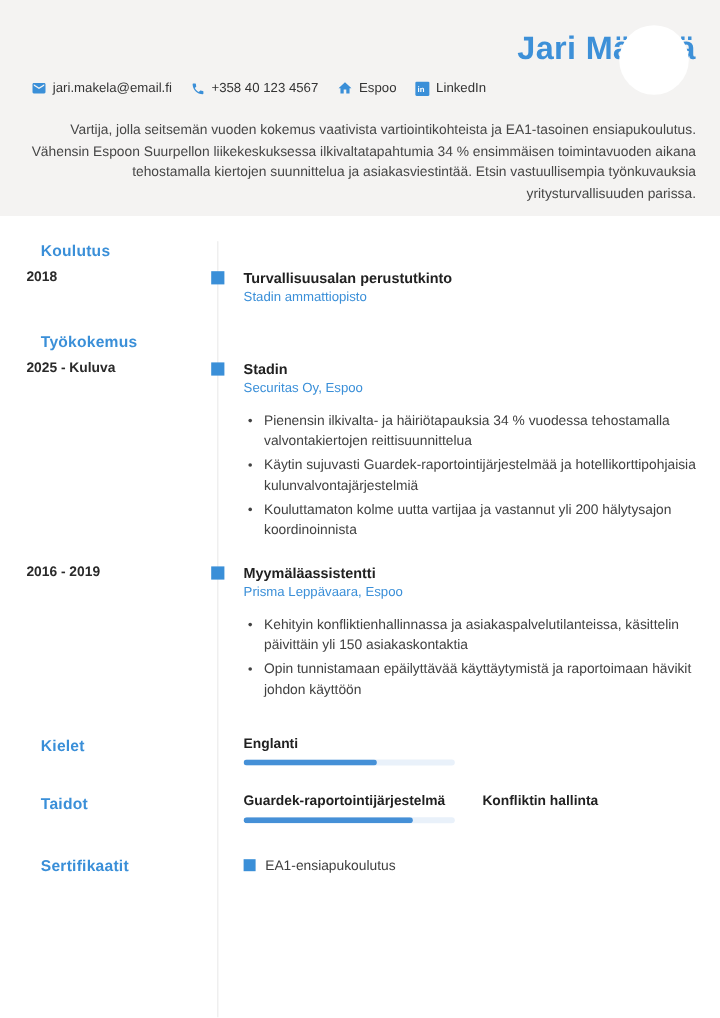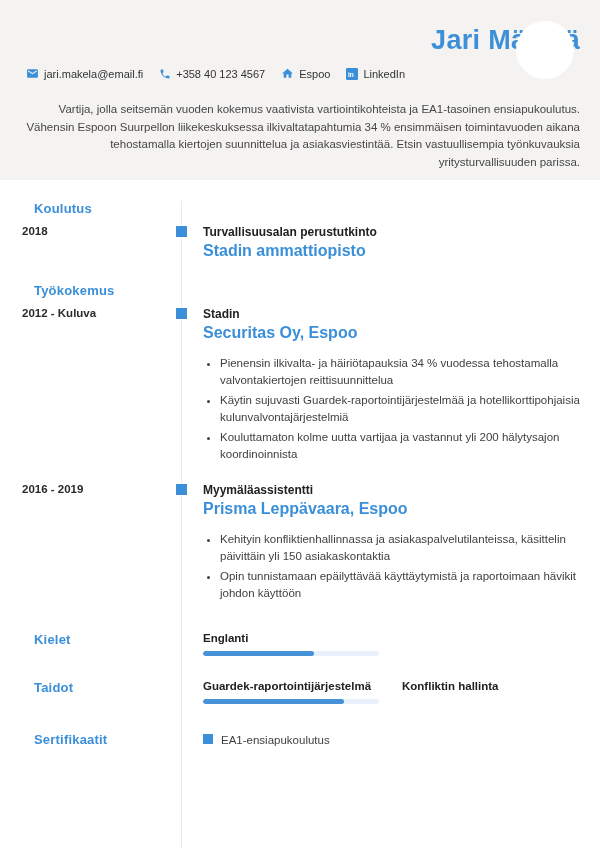--- a/index.html
+++ b/index.html
@@ -45,21 +45,21 @@
   .section-heading {
     font-size:13px; font-weight:bold; color:#3a8fd8; letter-spacing:0.2px;padding-left:12px;
   }
   .date { font-size:11.5px; font-weight:bold; color:#2a2a2a; }
   .entry { position:relative; }
   .marker {
     position:absolute; left:-27px; top:1px; width:11px; height:11px;
     background:#3a8fd8;
   }
   .entry-title { font-size:12px; font-weight:bold; color:#212121; }
-  .entry-org { margin-top:3px; font-size:16px; font-weight:bold; color:#3a8fd8; cursor:pointer; }
+  .entry-org { margin-top:3px; font-size:11px; font-weight:normal; color:#3a8fd8; cursor:pointer; }
   ul.bullets { margin:13px 0 0 0; padding-left:17px; }
   ul.bullets li {
     font-size:11.5px; line-height:16.5px; color:#414141; margin-bottom:4px;
   }
   
   .skill-grid { display:grid; grid-template-columns:199px 1fr; }
   .skill-label { font-size:11.5px; font-weight:bold; color:#212121; }
   .bar-track {
     margin-top:7px; width:176px; height:5px; background:#e9f1fa;
     border-radius:3px; overflow:hidden;
@@ -153,21 +153,21 @@
 
     <div class="row mt-tyokokemus-h">
       <div class="lcol">
         <div class="section-heading">Työkokemus</div>
       </div>
       <div class="rcol"></div>
     </div>
 
     <div class="row mt-entry">
       <div class="lcol">
-        <div class="date">2012 - Kuluva</div>
+        <div class="date">2025 - Kuluva</div>
       </div>
       <div class="rcol">
         <div class="entry">
           <span class="marker"></span>
           <div class="entry-title">Stadin</div>
           <div class="entry-org">Securitas Oy, Espoo</div>
           <ul class="bullets">
             <li>Pienensin ilkivalta- ja häiriötapauksia 34 % vuodessa tehostamalla valvontakiertojen reittisuunnittelua</li>
             <li>Käytin sujuvasti Guardek-raportointijärjestelmää ja hotellikorttipohjaisia kulunvalvontajärjestelmiä</li>
             <li>Kouluttamaton kolme uutta vartijaa ja vastannut yli 200 hälytysajon koordinoinnista</li>

